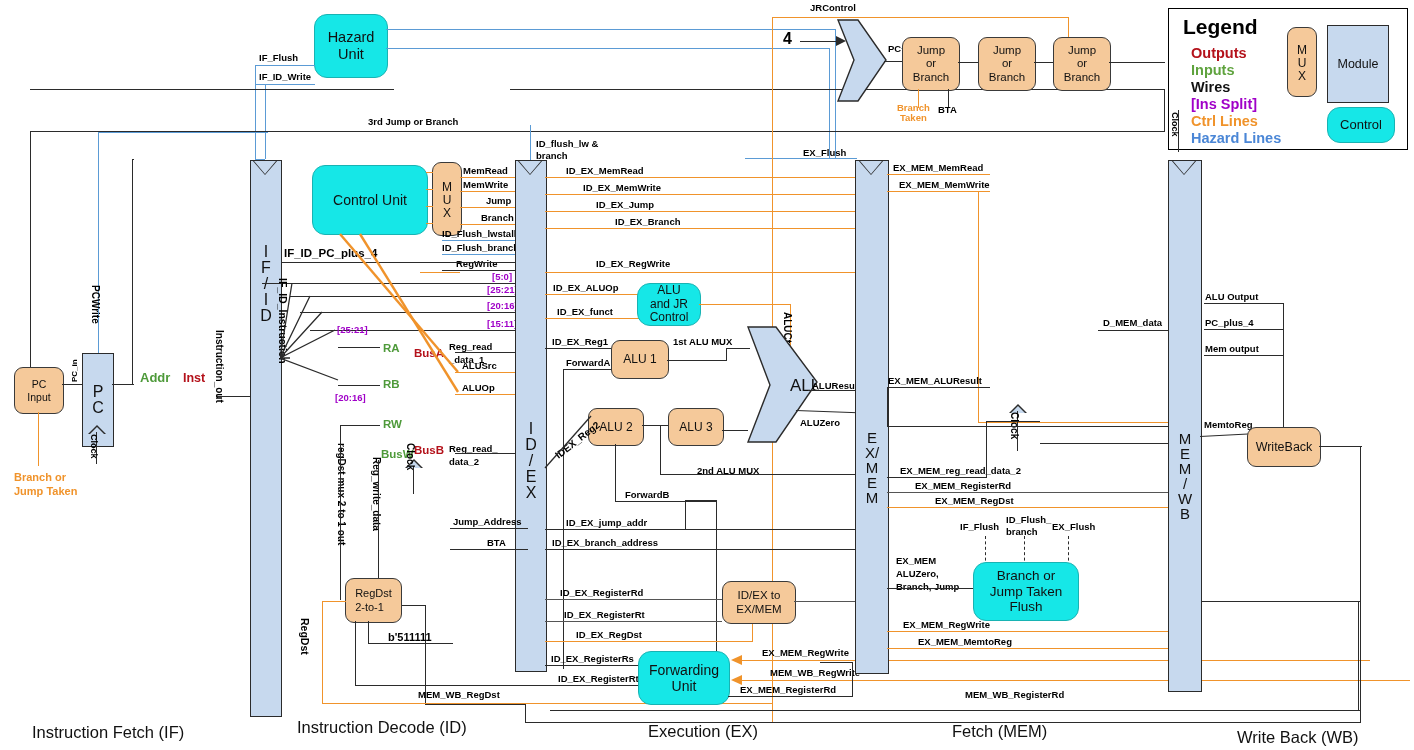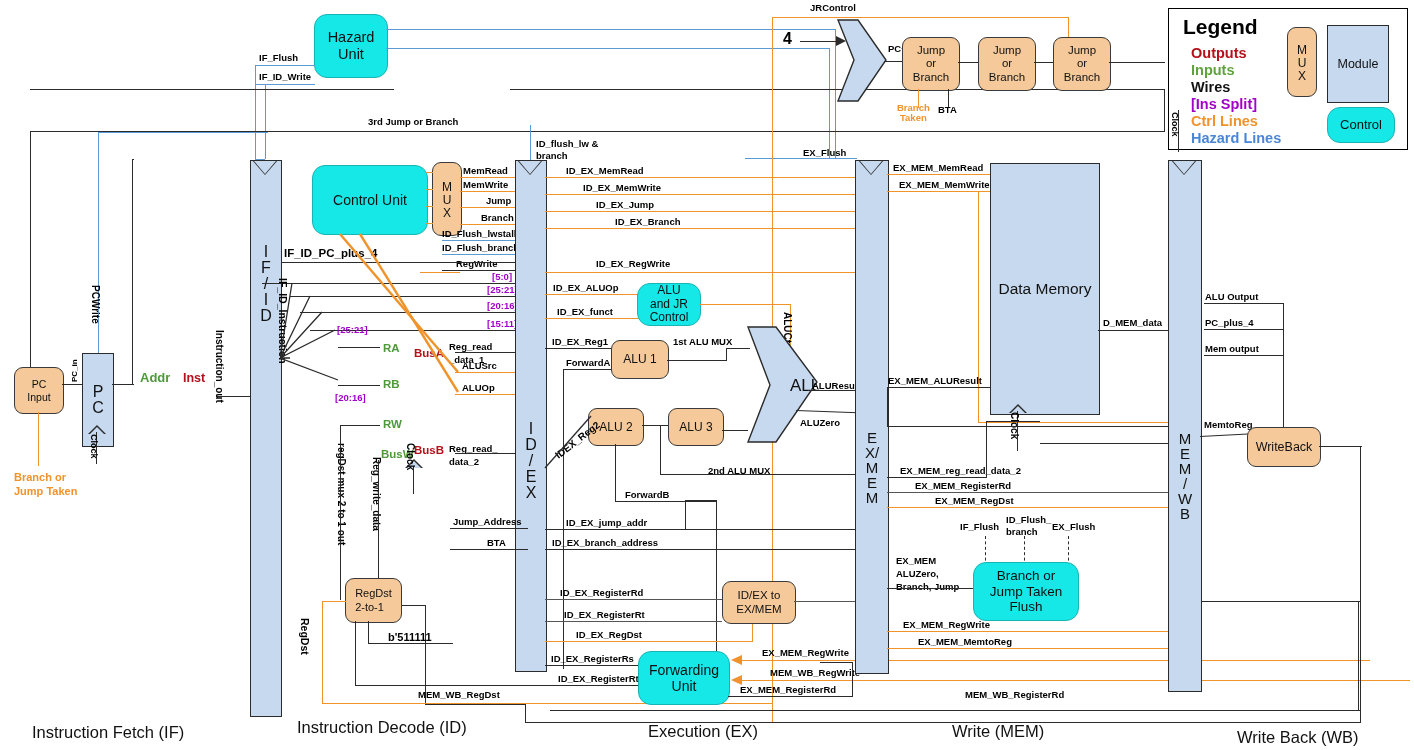--- a/index.html
+++ b/index.html
@@ -379,21 +379,21 @@
   <div class="mux" style="left:668px;top:408px;width:54px;height:36px;font-size:12px;">
     <span>ALU 3</span>
   </div>
   <div class="w wh" style="left:642px;top:425px;width:26px;"></div>
   <div class="w wh" style="left:722px;top:430px;width:26px;"></div>
   <div class="vlbl up" style="left:553px;top:452px;font-size:10px;transform:rotate(-38deg);">IDEX_Reg2</div>
   <svg style="position:absolute;left:543px;top:408px;" width="50" height="62" viewBox="0 0 50 62">
     <path d="M2,60 L48,8" stroke="#2b2b2b" stroke-width="1.3" fill="none"></path>
   </svg>
 
-  <div class="lbl" style="left:697px;top:466px;margin-left:11px;">2nd ALU MUX</div>
+  <div class="lbl" style="left:697px;top:466px;">2nd ALU MUX</div>
   <div class="w wv" style="left:660px;top:425px;height:50px;"></div>
   <div class="w wh" style="left:660px;top:474px;width:198px;"></div>
 
   <div class="lbl" style="left:625px;top:490px;">ForwardB</div>
   <div class="w wv" style="left:615px;top:444px;height:58px;"></div>
   <div class="w wh" style="left:615px;top:501px;width:102px;"></div>
   <div class="w wv" style="left:716px;top:501px;height:160px;"></div>
 
   <div class="lbl" style="left:453px;top:517px;">Jump_Address</div>
   <div class="w wh" style="left:450px;top:528px;width:78px;"></div>
@@ -458,23 +458,20 @@
       <i></i>
     </div>
 
   <div class="lbl" style="left:893px;top:163px;">EX_MEM_MemRead</div>
   <div class="w wh o" style="left:887px;top:174px;width:103px;"></div>
   <div class="lbl" style="left:899px;top:180px;">EX_MEM_MemWrite</div>
   <div class="w wh o" style="left:887px;top:191px;width:103px;"></div>
   <div class="w wv o" style="left:978px;top:191px;height:232px;"></div>
   <div class="w wh o" style="left:978px;top:422px;width:192px;"></div>
 
-  <div class="mod" style="left:990px;top:163px;width:108px;height:250px;font-size:15.5px;">
-    <span>Data Memory</span>
-  </div>
   <div class="clkmark" style="left:1009px;top:404px;">
       <i></i>
     </div>
   <div class="w wv" style="left:1017px;top:411px;height:40px;"></div>
   <div class="vlbl" style="left:1020px;top:412px;font-size:10px;">Clock</div>
 
   <div class="lbl" style="left:1103px;top:318px;">D_MEM_data</div>
   <div class="w wh" style="left:1098px;top:330px;width:72px;"></div>
 
   <div class="lbl" style="left:888px;top:376px;">EX_MEM_ALUResult</div>
@@ -545,16 +542,16 @@
   <div class="w wh" style="left:1319px;top:446px;width:43px;"></div>
   <div class="w wv" style="left:1360px;top:446px;height:277px;"></div>
   <div class="w wh" style="left:525px;top:722px;width:836px;"></div>
   <div class="w wv" style="left:525px;top:704px;height:19px;"></div>
 
   <div class="w wv o" style="left:1408px;top:660px;height:0px;"></div>
 
   <div class="stage-lbl" style="left:32px;top:723px;">Instruction Fetch (IF)</div>
   <div class="stage-lbl" style="left:297px;top:718px;">Instruction Decode (ID)</div>
   <div class="stage-lbl" style="left:648px;top:722px;">Execution (EX)</div>
-  <div class="stage-lbl" style="left:952px;top:722px;">Write (MEM)</div>
+  <div class="stage-lbl" style="left:952px;top:722px;">Fetch (MEM)</div>
   <div class="stage-lbl" style="left:1237px;top:728px;">Write Back (WB)</div>
 
 </div>
 
 </body></html>

